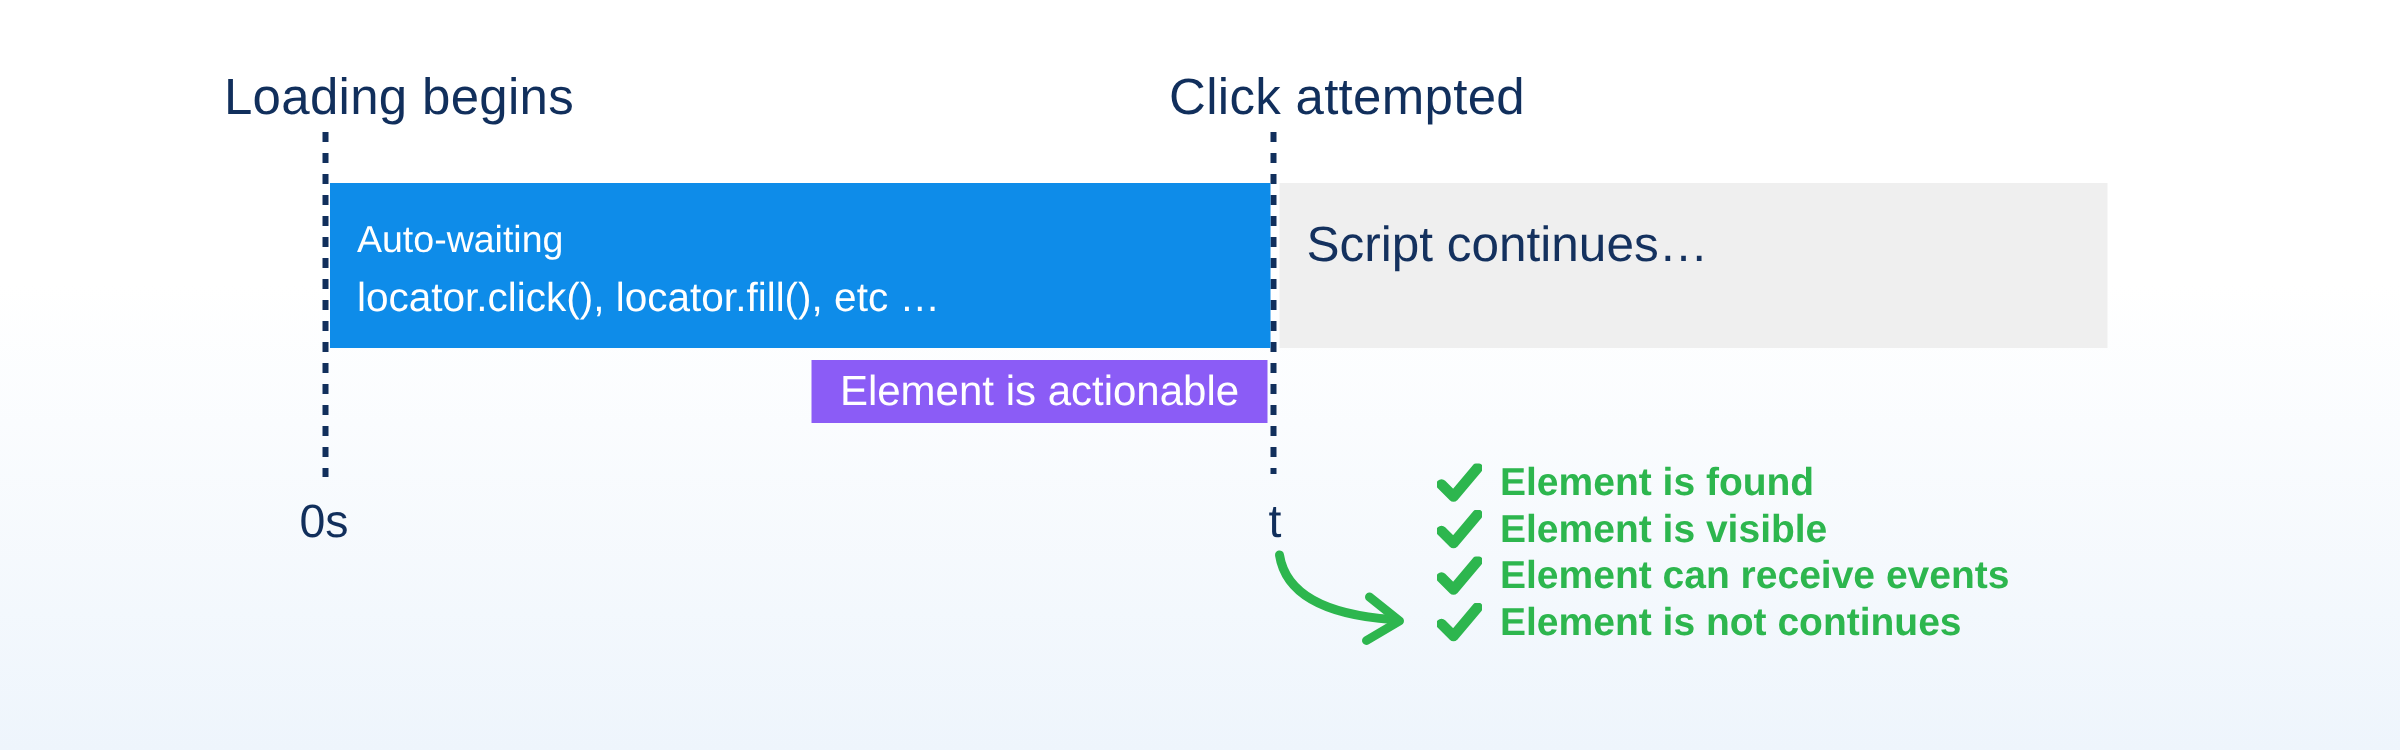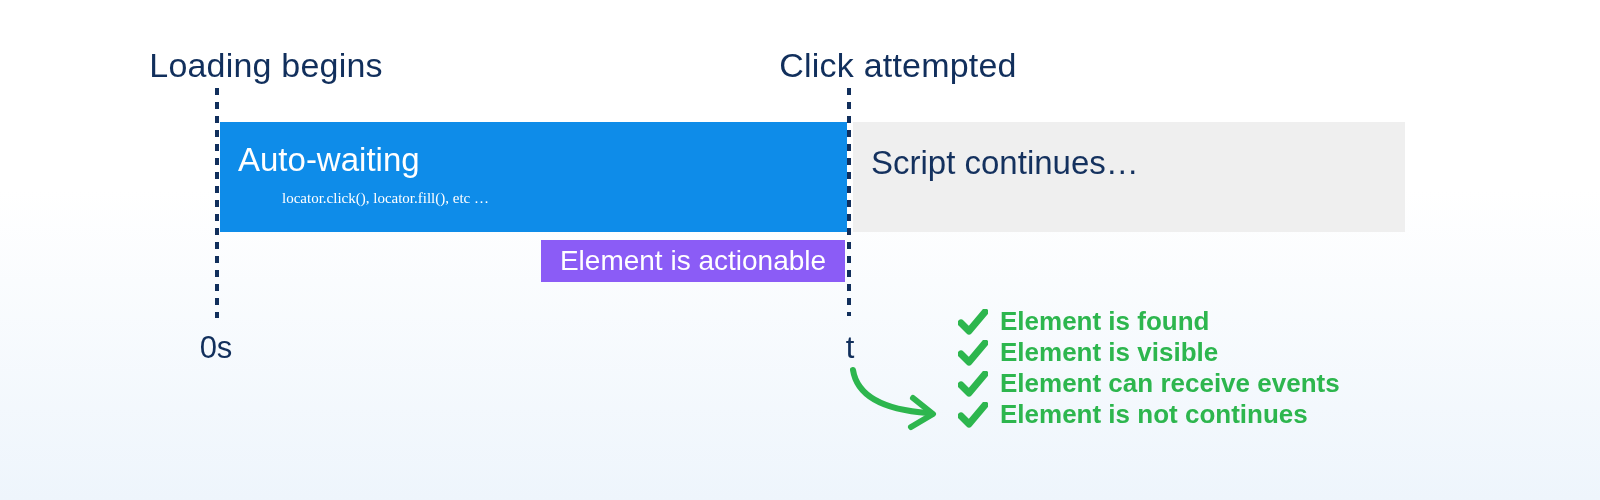--- a/index.html
+++ b/index.html
@@ -16,24 +16,24 @@
   }
   .dotted-line{
     width:4px;
     background:repeating-linear-gradient(to bottom,#112f5c 0px,#112f5c 7px,transparent 7px,transparent 14px);
   }
   .bar{top:122px;height:110px;box-sizing:border-box;}
   .bar-blue{
     left:220px;width:627px;background:#0e8ce9;color:#ffffff;
     padding:21px 0 0 18px;
   }
-  .bar-title{font-size:33px;font-weight:400;line-height:34px;}
+  .bar-title{font-size:25px;font-weight:400;line-height:34px;}
   .bar-code{
-    font-family:Liberation Serif, serif;
-    font-size:15px;line-height:30px;margin-top:6px;white-space:nowrap;margin-left:44px;
+    font-family:Liberation Sans, sans-serif;
+    font-size:27px;line-height:30px;margin-top:6px;white-space:nowrap;
   }
   .bar-gray{
     left:853px;width:552px;background:#efefef;color:#14315e;
     padding:22px 2px 0 18px;font-size:33px;font-weight:400;
   }
   .badge{
     left:541px;top:240px;width:304px;height:42px;background:#8b5cf6;
     color:#ffffff;font-size:28px;line-height:42px;text-align:center;white-space:nowrap;
   }
   .time-label{

